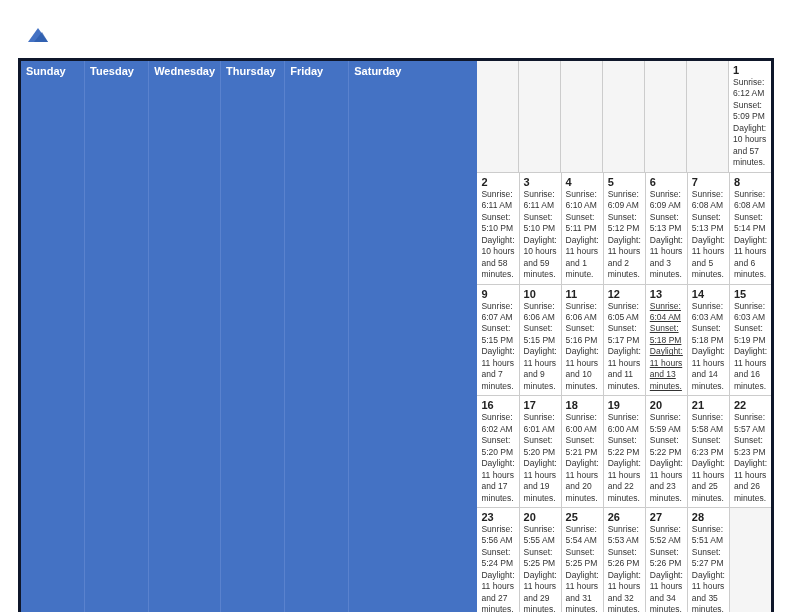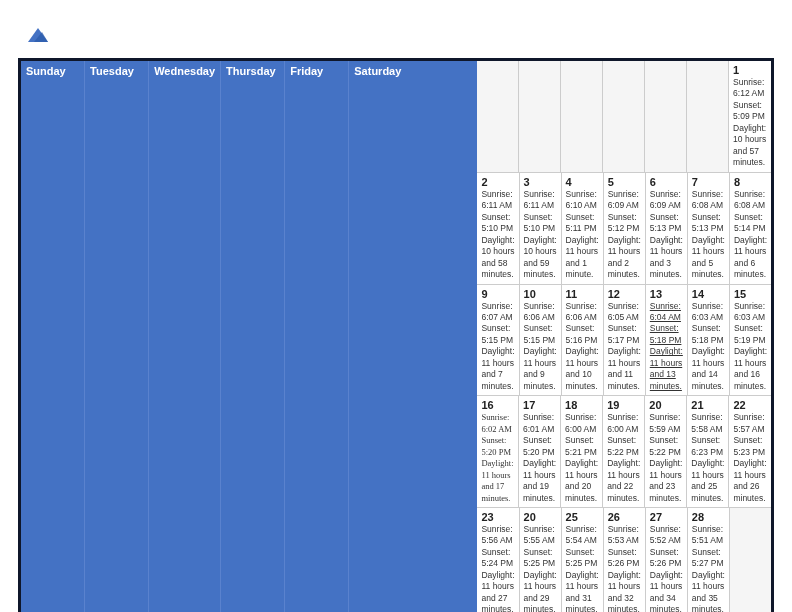--- a/index.html
+++ b/index.html
@@ -240,21 +240,21 @@
             <span class="day-num">15</span>
             <div class="day-info" style="white-space: pre-line;">Sunrise: 6:03 AM
 Sunset: 5:19 PM
 Daylight: 11 hours
 and 16 minutes.</div>
           </div>
         </div>
         <div class="cal-row">
           <div class="cal-cell">
             <span class="day-num">16</span>
-            <div class="day-info" style="white-space: pre-line; font-family: Liberation Serif, serif;">Sunrise: 6:02 AM
+            <div class="day-info" style="white-space: pre-line;">Sunrise: 6:02 AM
 Sunset: 5:20 PM
 Daylight: 11 hours
 and 17 minutes.</div>
           </div>
           <div class="cal-cell">
             <span class="day-num">17</span>
             <div class="day-info" style="white-space: pre-line;">Sunrise: 6:01 AM
 Sunset: 5:20 PM
 Daylight: 11 hours
 and 19 minutes.</div>

